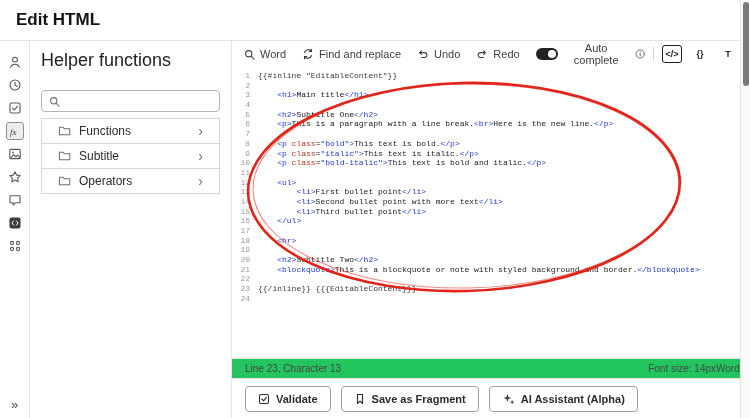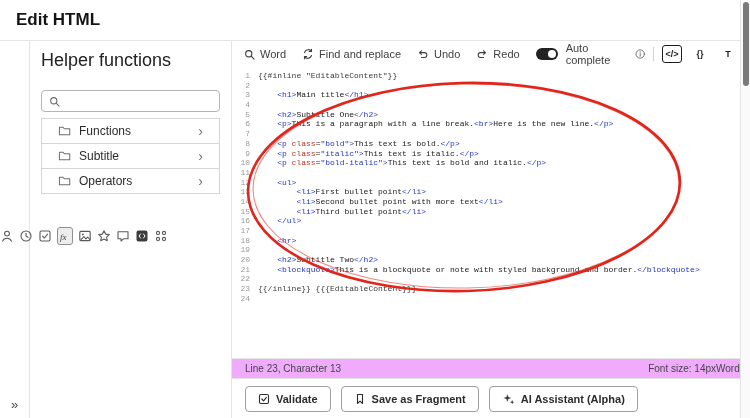--- a/index.html
+++ b/index.html
@@ -8,58 +8,58 @@
   .page { position:relative; width:750px; height:418px; overflow:hidden; background:#fff; }
 
   
   .header { height:40px; display:flex; align-items:center; padding:0 16px; background:#fff; }
   .header .title { font-size:17px; font-weight:bold; color:#141414; }
 
   
   .content { position:absolute; top:40px; left:0; right:0; bottom:0; display:flex; border-top:1px solid #e4e4e4; }
 
   
-  .rail { width:30px; flex:none; border-right:1px solid #e4e4e4; background:#fff; display:flex; flex-direction:row; align-items:center; padding-top:12px; gap:5px; position:relative; }
+  .rail { width:30px; flex:none; border-right:1px solid #e4e4e4; background:#fff; display:flex; flex-direction:column; align-items:center; padding-top:12px; gap:5px; position:relative; }
   .rail-item { width:18px; height:18px; display:flex; align-items:center; justify-content:center; cursor:pointer; border-radius:3px; }
   .rail-item.active { border:1px solid #8f8f8f; background:#ededed; }
   .rail-item svg { display:block; }
   .rail-collapse { position:absolute; bottom:6px; left:0; right:0; text-align:center; font-size:13px; color:#4b4b4b; cursor:pointer; }
 
   
   .panel { width:202px; flex:none; border-right:1px solid #e4e4e4; background:#fff; padding:9px 11px; }
   .panel-title { font-size:18px; font-weight:normal; color:#222; margin-bottom:19px; }
   .searchbox { display:flex; align-items:center; gap:6px; border:1px solid #b4b4b4; border-radius:4px; height:22px; padding:0 7px; margin-bottom:7px; background:#fff; }
   .searchbox input { border:none; outline:none; flex:1; min-width:0; font-size:11px; font-family:"Liberation Sans",sans-serif; }
   .group-row { display:flex; align-items:center; gap:8px; height:26px; border:1px solid #d6d6d6; background:#fff; padding:0 16px; margin-top:-1px; font-size:12px; color:#2c2c2c; cursor:pointer; }
   .group-row .glabel { flex:1; }
   .group-row .chev { color:#6e6e6e; font-size:14px; line-height:1; }
 
   
   .editor-col { flex:1; min-width:0; display:flex; flex-direction:column; background:#fff; }
   .ed-toolbar { height:26px; flex:none; display:flex; align-items:center; gap:16px; padding:0 12px; font-size:11px; color:#3f3f3f; }
   .tb-item { display:flex; align-items:center; gap:5px; cursor:pointer; white-space:nowrap; }
-  .tb-right { margin-left:auto; display:flex; align-items:center; gap:8px; }
+  .tb-right { margin-left:auto; display:flex; align-items:center; gap:8px;text-align:center; }
   .toggle { width:22px; height:12px; border-radius:6px; background:#232323; position:relative; cursor:pointer; flex:none; }
   .toggle::after { content:""; position:absolute; right:2px; top:2px; width:8px; height:8px; border-radius:50%; background:#fff; }
   .vsep { width:1px; height:14px; background:#d2d2d2; }
   .mode-btn { min-width:20px; height:18px; display:flex; align-items:center; justify-content:center; padding:0 3px; font-size:9px; font-weight:bold; color:#1d1d1d; border-radius:3px; cursor:pointer; border:1.5px solid transparent; }
   .mode-btn.active { border-color:#1d1d1d; }
 
   
   .code-area { flex:1; overflow:hidden; padding-top:4px; font-family:"Liberation Mono", monospace; font-size:8px; line-height:9.7px; cursor:text; }
   .code-line { display:flex; white-space:pre; height:9.7px; }
   .line-num { width:26px; flex:none; text-align:right; padding-right:8px; color:#9a9a9a; }
   .tk-hb  { color:#3a3a3a; }
   .tk-tag { color:#2136c6; }
   .tk-attr{ color:#c03522; }
   .tk-str { color:#2136c6; }
   .tk-txt { color:#1a1a1a; }
 
   
-  .statusbar { height:20px; flex:none; border-top:1px solid #e4e4e4; background:#f0abfc; display:flex; align-items:center; padding:0 0 0 13px; font-size:10px; color:#464646; overflow:hidden; }
+  .statusbar { height:20px; flex:none; border-top:1px solid #e4e4e4; background:#22c55e; display:flex; align-items:center; padding:0 0 0 13px; font-size:10px; color:#464646; overflow:hidden; }
   .statusbar .right { margin-left:auto; display:flex; align-items:center; white-space:nowrap; }
   .statusbar .wrapclip { max-width:34px; overflow:hidden; white-space:nowrap; }
 
   
   .actionbar { height:40px; flex:none; border-top:1px solid #e4e4e4; background:#fff; display:flex; align-items:center; gap:10px; padding:10px 13px; }
   .btn { display:inline-flex; align-items:center; gap:6px; height:26px; padding:0 12px; border:1px solid #9f9f9f; border-radius:4px; background:#fff; font-size:11px; font-weight:bold; color:#2c2c2c; cursor:pointer; font-family:"Liberation Sans",sans-serif; }
 
   
   .scrollbar { position:absolute; top:0; right:0; width:10px; height:418px; background:#fafafa; border-left:1px solid #e4e4e4; z-index:30; }
   .scroll-thumb { position:absolute; top:2px; left:2px; width:6px; height:84px; background:#7a7a7a; border-radius:3px; cursor:pointer; }

